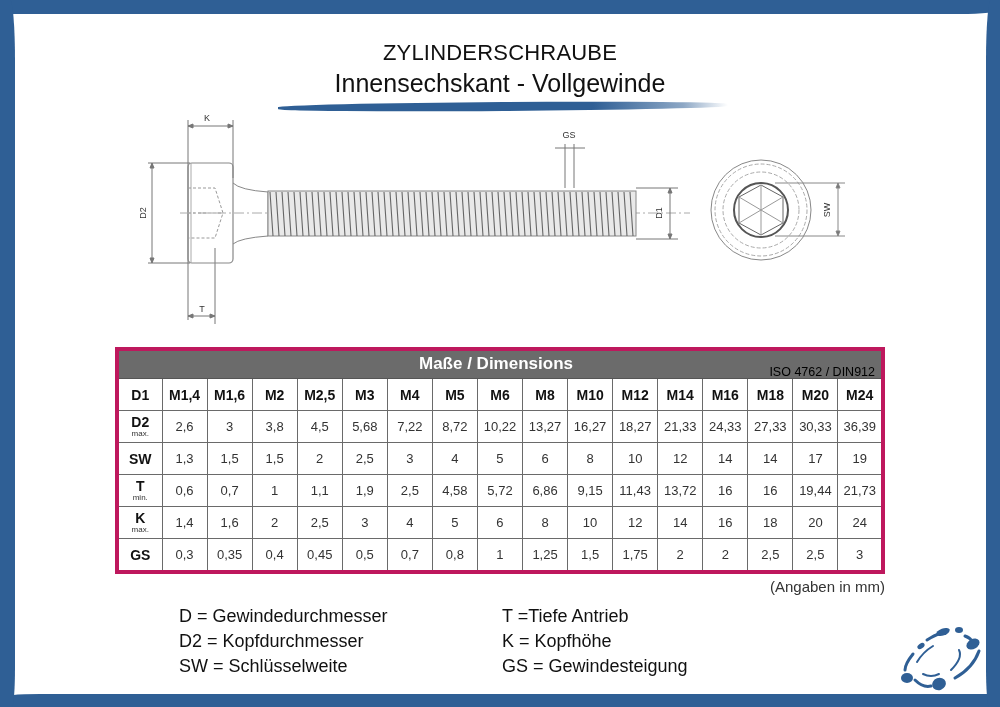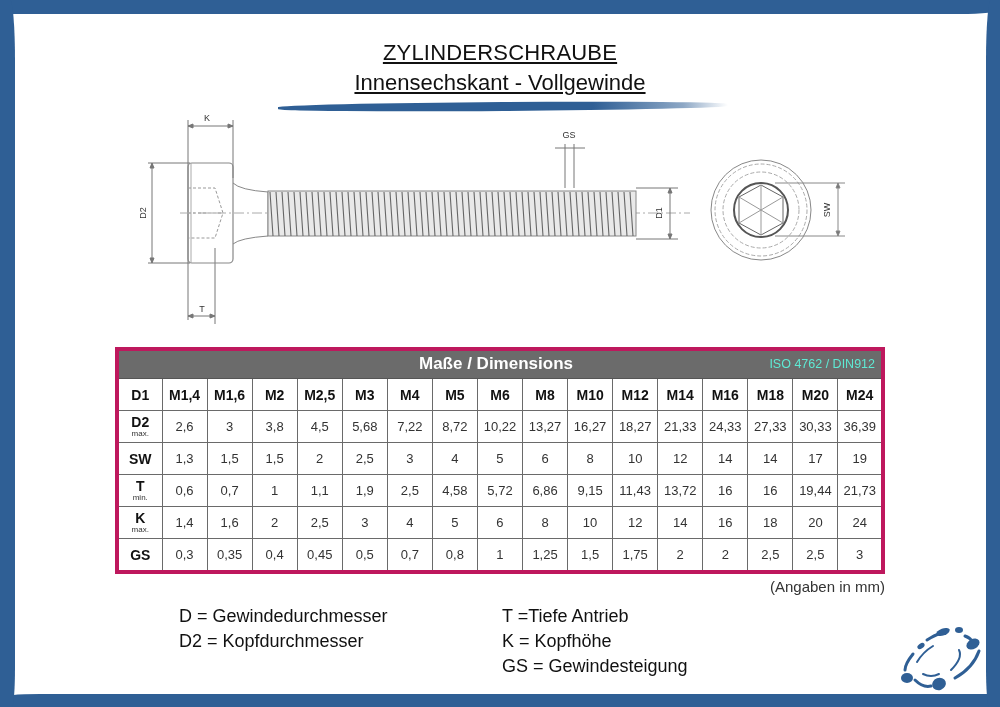--- a/index.html
+++ b/index.html
@@ -6,23 +6,23 @@
     body {
       width:1000px; height:707px; position:relative; overflow:hidden;
       background:#ffffff; font-family:"Liberation Sans", sans-serif;
     }
     .frame-top, .frame-bottom, .frame-left, .frame-right { position:absolute; background:#2f5f95; }
     .frame-top { left:0; top:0; width:1000px; height:14px; border-radius:0 0 40px 6px / 0 0 4px 4px; }
     .frame-bottom { left:0; bottom:0; width:1000px; height:13px; border-radius:40px 6px 0 0 / 4px 4px 0 0; }
     .frame-left { left:0; top:0; width:15px; height:707px; border-radius:0 5px 3px 0 / 0 60px 40px 0; }
     .frame-right { right:0; top:0; width:14px; height:707px; border-radius:5px 0 0 3px / 60px 0 0 40px; }
 
-    .title-block { position:absolute; left:300px; top:38px; width:400px; text-align:center; color:#111;text-decoration:underline; }
+    .title-block { position:absolute; left:300px; top:38px; width:400px; text-align:center; color:#111; }
     .title-line1 { font-size:22px; line-height:30px; letter-spacing:0.2px; }
-    .title-line2 { font-size:22px; line-height:30px; }
+    .title-line2 { font-size:25px; line-height:30px; }
     .brush {
       position:absolute; left:278px; top:102px; width:450px; height:9px;
       background:linear-gradient(90deg,#2f5f95 0%,#2f5f95 70%,rgba(47,95,149,0.55) 90%,rgba(47,95,149,0) 100%);
       border-radius:50% / 40%; transform:rotate(-0.4deg);
     }
 
     .drawing { position:absolute; left:130px; top:108px; width:580px; height:220px; }
     .end-view { position:absolute; left:705px; top:150px; width:160px; height:120px; }
 
     .dim-table {
@@ -32,21 +32,21 @@
     }
     .dim-table td {
       border:1.5px solid #6a6a6a; text-align:center; color:#333;
       font-size:13px; padding:0; height:31px;
     }
     .dim-table tr.hdr td {
       background:#6b6b6b; color:#fff; height:27px; border-color:#555;
       position:relative; font-weight:bold; font-size:17px;
     }
     .hdr-title { position:absolute; left:300px; top:3px; }
-    .hdr-norm { position:absolute; right:6px; top:6px; font-weight:normal; font-size:12.5px; color:#5eead4; }
+    .hdr-norm { position:absolute; right:6px; top:14px; font-weight:normal; font-size:12.5px; color:#000000; }
     .dim-table td.rowhead { font-weight:bold; color:#111; font-size:14px; }
     .dim-table tr.d1row td { font-weight:bold; color:#111; font-size:14px; }
     .rowhead .sub { display:block; font-size:8px; font-weight:normal; line-height:8px; color:#333; }
     .rowhead .main { display:block; line-height:15px; }
 
     .units { position:absolute; left:770px; top:578px; font-size:15px; color:#333; }
 
     .legend { position:absolute; font-size:18px; color:#111; line-height:25px; }
     .legend-left { left:179px; top:604px; }
     .legend-right { left:502px; top:604px; }
@@ -287,20 +287,21 @@
     <td>3</td>
   </tr>
 </tbody>
   </table>
 
 <div class="units">(Angaben in mm)</div>
 
 <div class="legend legend-left">
   <div>D = Gewindedurchmesser</div>
   <div>D2 = Kopfdurchmesser</div>
+  <div>SW = Schlüsselweite</div>
 </div>
 <div class="legend legend-right">
   <div>T =Tiefe Antrieb</div>
   <div>K = Kopfhöhe</div>
   <div>GS = Gewindesteigung</div>
 </div>
 
 <svg class="logo" viewBox="0 0 95 78">
   <g fill="#2f5f95">
     <ellipse cx="50" cy="14" rx="7" ry="3.5" transform="rotate(-20 50 14)"></ellipse>

